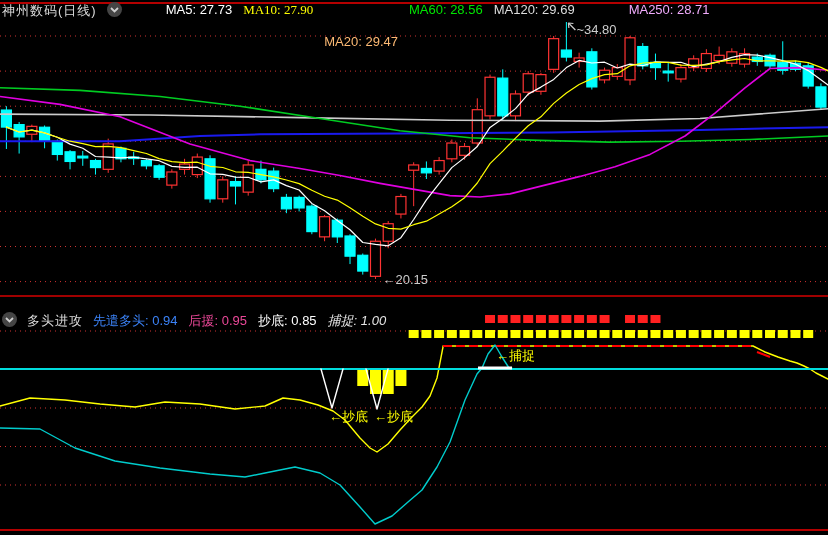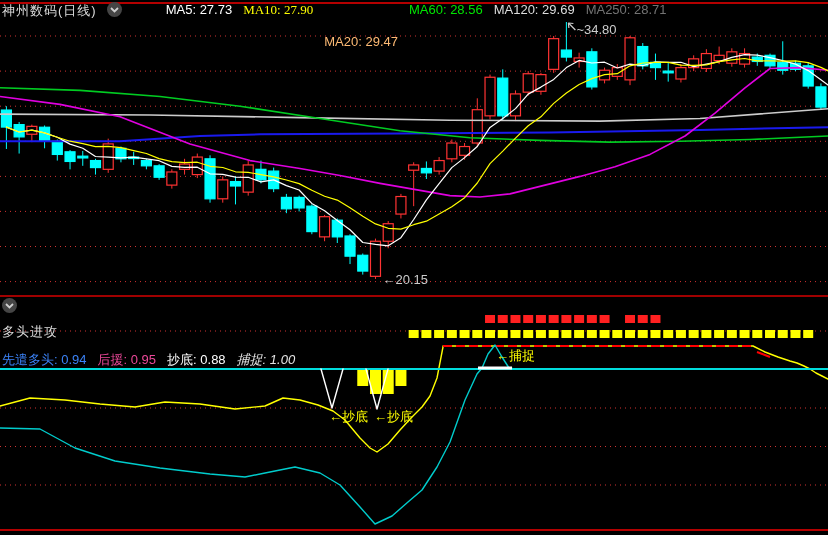--- a/index.html
+++ b/index.html
@@ -2,21 +2,21 @@
 <html><head>
 <meta charset="utf-8">
 <style>
   html,body{margin:0;padding:0;background:#000;}
   #stage{position:relative;width:828px;height:535px;background:#000;overflow:hidden;
          font-family:"Liberation Sans","DejaVu Sans",sans-serif;}
   #chart-svg{position:absolute;left:0;top:0;}
   .hdr{position:absolute;left:2px;display:flex;align-items:flex-start;gap:10px;height:16px;
        font-size:13px;white-space:nowrap;z-index:5;}
   #top-header{top:2px;}
-  #ind-header{top:298px;flex-direction:column;}
+  #ind-header{top:312px;}
   .hdr .title{color:#dcdcdc;letter-spacing:1px;}
   .chev{width:15px;height:15px;border-radius:50%;background:#454545;display:inline-flex;
         align-items:center;justify-content:center;flex:0 0 auto;}
   .legend{display:flex;gap:11px;}
   .legend span{display:inline-block;}
 </style>
 </head>
 <body>
 
 <div id="stage">
@@ -26,35 +26,35 @@
       <svg width="15" height="15" viewBox="0 0 15 15">
           <path d="M4 6 L7.5 9.5 L11 6" stroke="#cfcfcf" stroke-width="1.8" fill="none"></path>
         </svg>
     </span>
     <span class="legend" id="ma-legend">
         <span style="color: rgb(255, 255, 255); padding-left: 34px;">MA5: 27.73</span>
         <span style="color: rgb(255, 255, 0); font-family: Liberation Serif, serif;">MA10: 27.90</span>
         <span style="color: #fdba74; margin-top: 32px;">MA20: 29.47</span>
         <span style="color: rgb(0, 230, 0);">MA60: 28.56</span>
         <span style="color: rgb(221, 221, 221);">MA120: 29.69</span>
-        <span style="color: #737373;">MA250: 28.71</span>
+        <span style="color: #f0abfc; margin-left: 43px;">MA250: 28.71</span>
       </span>
   </div>
 
   <div class="hdr" id="ind-header">
     <span class="chev">
       <svg width="15" height="15" viewBox="0 0 15 15">
           <path d="M4 6 L7.5 9.5 L11 6" stroke="#cfcfcf" stroke-width="1.8" fill="none"></path>
         </svg>
     </span>
     <span class="title">多头进攻</span>
     <span class="legend" id="ind-legend">
         <span style="color: #3b82f6;">先遣多头: 0.94</span>
         <span style="color: #ec4899;">后援: 0.95</span>
-        <span style="color: rgb(255, 255, 255);">抄底: 0.88</span>
+        <span style="color: rgb(255, 255, 255);">抄底: 0.85</span>
         <span style="color: #e5e5e5; font-style: italic;">捕捉: 1.00</span>
       </span>
   </div>
 
   <svg id="chart-svg" width="828" height="535">
       <g>
         <line x1="0" y1="3" x2="828" y2="3" stroke="#b40000" stroke-width="2"></line>
         <line x1="0" y1="296" x2="828" y2="296" stroke="#a00000" stroke-width="2"></line>
         <line x1="0" y1="530" x2="828" y2="530" stroke="#b40000" stroke-width="2"></line>
       </g>

